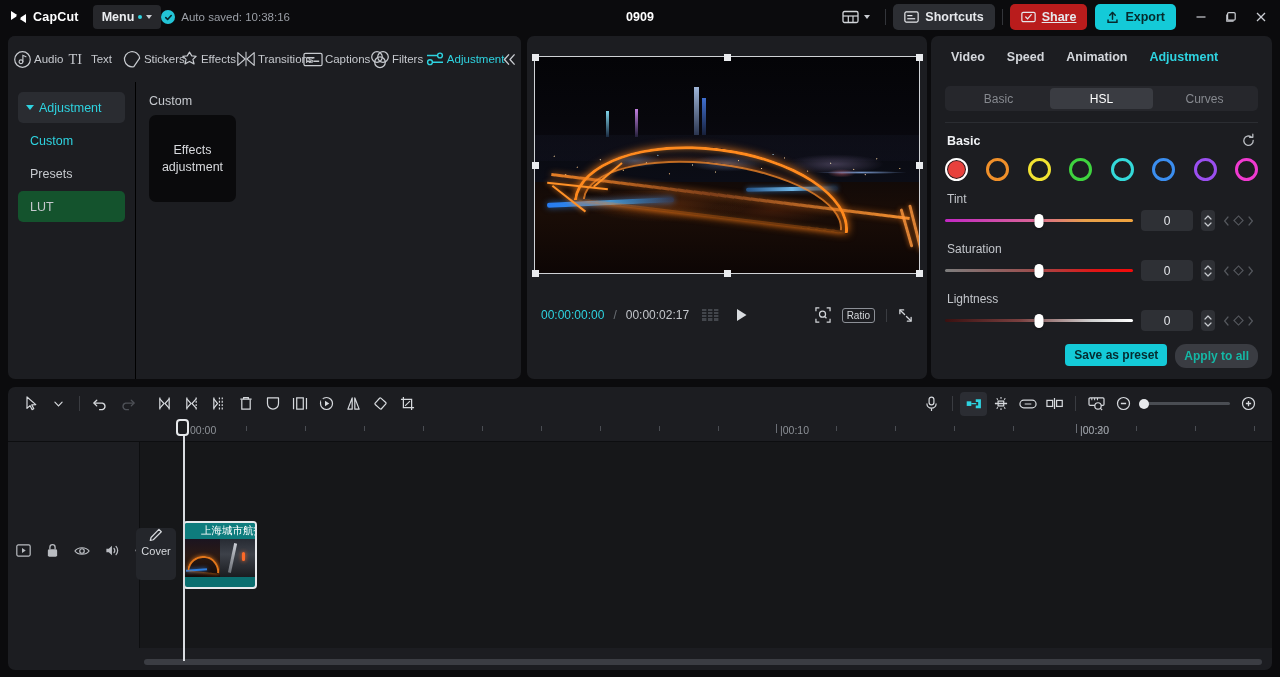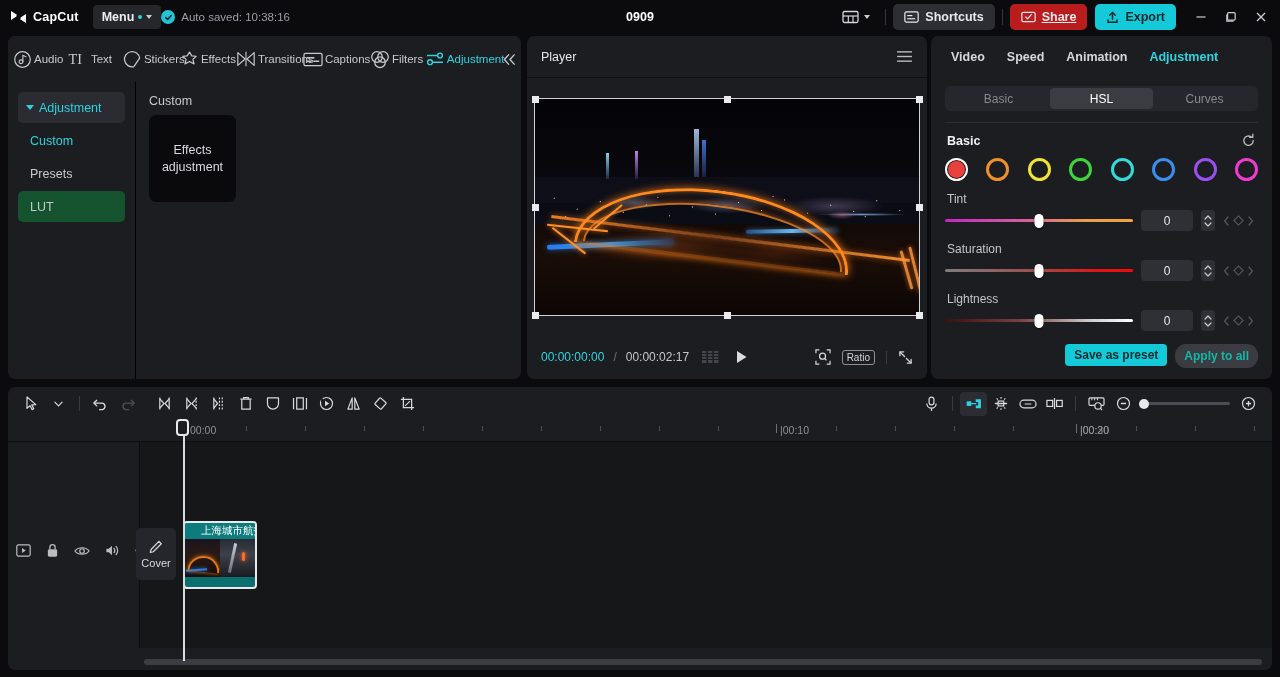--- a/index.html
+++ b/index.html
@@ -304,21 +304,21 @@
   .ruler-label { position: absolute; top: 4px; font-size: 10.5px; color: #8d9197; }
   .tick { position: absolute; top: 6px; width: 1px; height: 5px; background: #4a4d53; }
   .tick.major { top: 4px; height: 9px; background: #6b6f76; }
   .tracks-area { position: relative; height: 206px; background: #161719; }
   .track-head-col { position: absolute; left: 0; top: 0; width: 132px; height: 100%; background: #1c1d21;
                     border-right: 1px solid #0d0e10; }
   .thead-ic { cursor: pointer; color: #b9bcc1; display: flex; align-items: center; }
   .cover-btn {
     position: absolute; left: 136px; top: 528px; width: 40px; height: 52px;
     background: #24262b; border-radius: 5px; display: flex; flex-direction: column;
-    align-items: center; justify-content: center; gap: 3px; cursor: pointer;
+    align-items: center; justify-content: flex-start; gap: 3px; cursor: pointer;
     font-size: 11px; color: #d6d9dd;
   }
   .clip {
     position: absolute; left: 183px; top: 521px; width: 74px; height: 68px;
     border: 2px solid #e8eaed; border-radius: 4px; background: #0b6f70; overflow: hidden; cursor: pointer;
   }
   .clip-label {
     height: 16px; background: #0e7c7d; color: #fff; font-size: 10.5px;
     display: flex; align-items: center; padding-left: 16px; white-space: nowrap; overflow: hidden;
   }
@@ -568,30 +568,20 @@
       </div>
 
       <div class="lib-content">
         <div class="lib-section-title txt">Custom</div>
         <div class="asset-card txt">Effects adjustment</div>
       </div>
     </div>
   </div>
 
   <div class="panel player-panel">
-    <div class="player-head">
-      <span class="ttl txt">Player</span>
-      <span class="hamburger">
-        <svg width="17" height="13" viewBox="0 0 18 14">
-            <line x1="1" y1="2" x2="17" y2="2" stroke="#b9bcc1" stroke-width="1.5"></line>
-            <line x1="1" y1="7" x2="17" y2="7" stroke="#b9bcc1" stroke-width="1.5"></line>
-            <line x1="1" y1="12" x2="17" y2="12" stroke="#b9bcc1" stroke-width="1.5"></line>
-          </svg>
-      </span>
-    </div>
 
     <div class="stage">
       <div class="video-frame">
         <div class="vid">
           <div class="sky"></div>
           <div class="skyline"></div>
           <div class="tower t1"></div>
           <div class="tower t2"></div>
           <div class="tower t3"></div>
           <div class="tower t4"></div>

